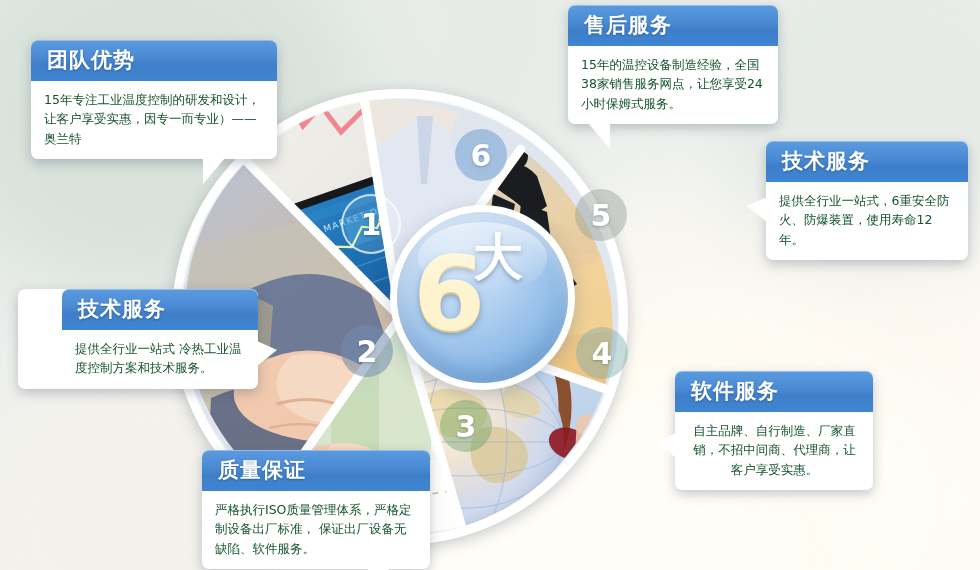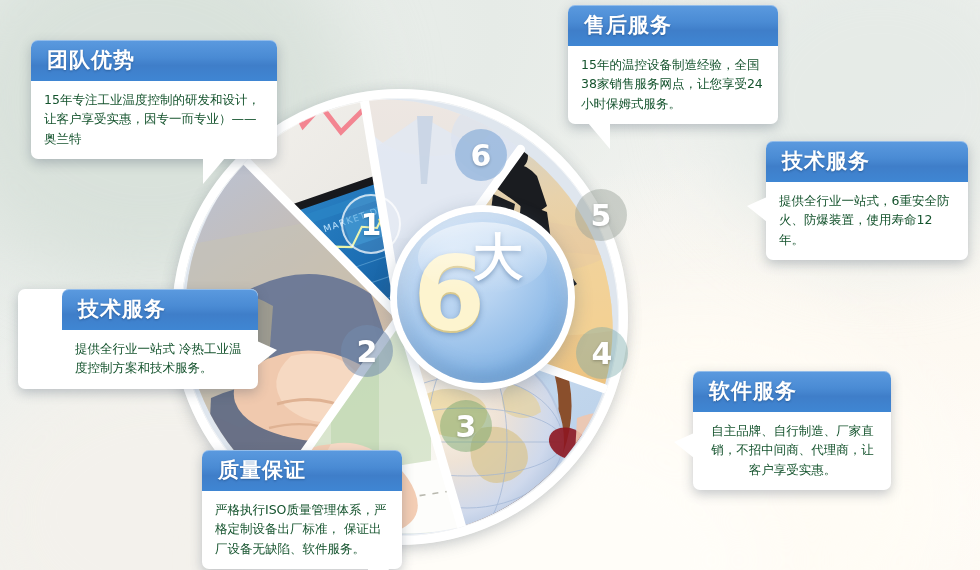--- a/index.html
+++ b/index.html
@@ -391,27 +391,27 @@
     <div class="card-body">15年的温控设备制造经验，全国38家销售服务网点，让您享受24小时保姆式服务。</div>
     <div class="tail tail-dl" style="left:20px;bottom:-25px;"></div>
   </div>
 
   <div class="card" style="left:766px;top:141px;width:202px;">
     <div class="card-head">技术服务</div>
     <div class="card-body">提供全行业一站式，6重安全防火、防爆装置，使用寿命12年。</div>
     <div class="tail tail-l" style="left:-19px;top:56px;"></div>
   </div>
 
-  <div class="card" style="left:693px;top:371px;width:198px;">
+  <div class="card" style="left:675px;top:371px;width:198px;">
     <div class="card-head">软件服务</div>
     <div class="card-body center">自主品牌、自行制造、厂家直销，不招中间商、代理商，让客户享受实惠。</div>
     <div class="tail tail-l" style="left:-19px;top:62px;"></div>
   </div>
 
-  <div class="card" style="left:202px;top:450px;width:200px;">
+  <div class="card" style="left:202px;top:450px;width:228px;">
     <div class="card-head">质量保证</div>
     <div class="card-body">严格执行ISO质量管理体系，严格定制设备出厂标准，    保证出厂设备无缺陷、软件服务。</div>
     <div class="tail tail-dr" style="left:166px;bottom:-25px;"></div>
   </div>
 
   <div class="card" style="left:18px;top:289px;width:196px;padding-left:44px;">
     <div class="card-head">技术服务</div>
     <div class="card-body">提供全行业一站式     冷热工业温度控制方案和技术服务。</div>
     <div class="tail tail-r" style="right:-19px;top:52px;"></div>
   </div>

